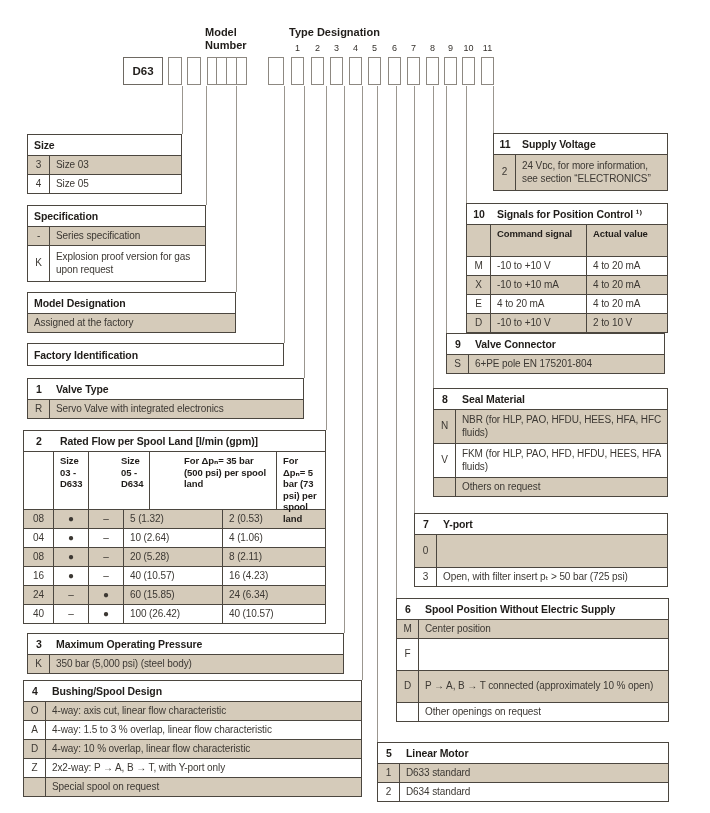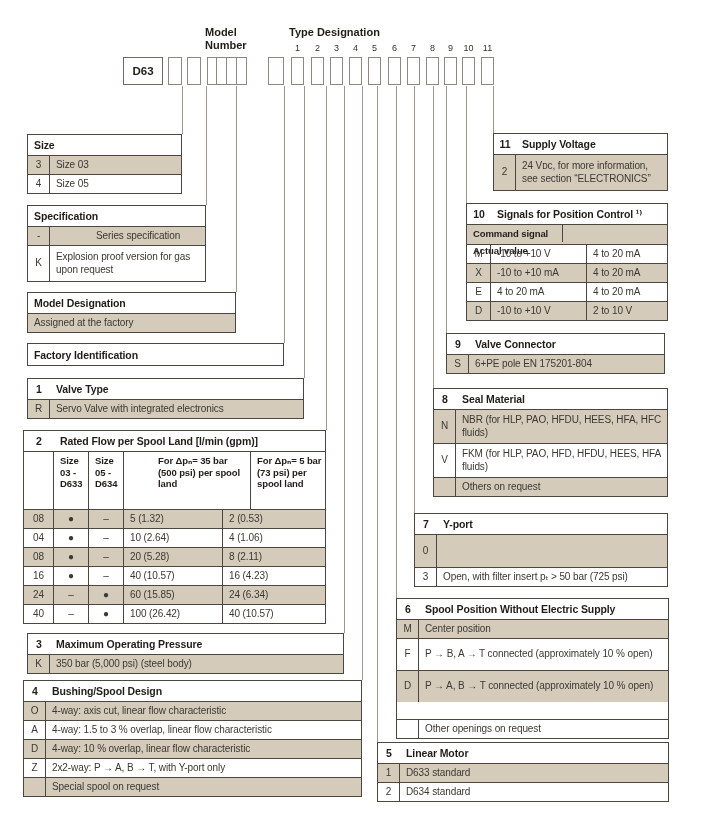--- a/index.html
+++ b/index.html
@@ -106,21 +106,21 @@
           <div class="kcell" style="width: 22px;">4</div>
           <div class="tcell" style="flex: 1 1 0%;">Size 05</div>
         </div>
       </div>
       <div class="tbl" style="left: 27px; top: 205px; width: 179px;">
         <div class="thead" style="height: 20px;">
           <span class="ttl">Specification</span>
         </div>
         <div class="trow sh" style="height: 19px;">
           <div class="kcell" style="width: 22px;">-</div>
-          <div class="tcell" style="flex: 1 1 0%; margin-left: 40px;">Series specification</div>
+          <div class="tcell" style="flex: 1 1 0%;">Series specification</div>
         </div>
         <div class="trow" style="height: 36px;">
           <div class="kcell" style="width: 22px;">K</div>
           <div class="tcell" style="flex: 1 1 0%;">Explosion proof version for gas upon request</div>
         </div>
       </div>
       <div class="tbl" style="left: 27px; top: 292px; width: 209px;">
         <div class="thead" style="height: 20px;">
           <span class="ttl">Model Designation</span>
         </div>
@@ -144,21 +144,21 @@
         </div>
       </div>
       <div class="tbl" style="left: 23px; top: 430px; width: 303px;">
         <div class="thead" style="height: 20px;">
           <span class="num" style="width: 30px;">2</span>
           <span class="ttl">Rated Flow per Spool Land [l/min (gpm)]</span>
         </div>
         <div class="trow subrow" style="height: 58px;">
           <div class="kcell" style="width: 30px;"></div>
           <div class="mcell" style="width: 35px; flex: 0 0 auto;">Size 03 - D633</div>
-          <div class="mcell" style="width: 35px; flex: 0 0 auto;">Size 05 - D634</div>
+          <div class="mcell" style="width: 35px; flex: 0 0 auto; margin-left: 26px;">Size 05 - D634</div>
           <div class="mcell" style="width: 99px; flex: 0 0 auto; margin-left: 28px;">For Δpₙ= 35 bar (500 psi) per spool land</div>
           <div class="mcell last" style="flex: 1 1 0%;">For Δpₙ= 5 bar (73 psi) per spool land</div>
         </div>
         <div class="trow sh" style="height: 19px;">
           <div class="kcell" style="width: 30px;">08</div>
           <div class="mcell c" style="width: 35px; flex: 0 0 auto;">●</div>
           <div class="mcell c" style="width: 35px; flex: 0 0 auto;">–</div>
           <div class="mcell" style="width: 99px; flex: 0 0 auto;">5 (1.32)</div>
           <div class="mcell last" style="flex: 1 1 0%;">2 (0.53)</div>
         </div>
@@ -252,27 +252,26 @@
         <div class="thead" style="height: 20px;">
           <span class="num" style="width: 22px;">6</span>
           <span class="ttl">Spool Position Without Electric Supply</span>
         </div>
         <div class="trow sh" style="height: 19px;">
           <div class="kcell" style="width: 22px;">M</div>
           <div class="tcell" style="flex: 1 1 0%;">Center position</div>
         </div>
         <div class="trow" style="height: 32px;">
           <div class="kcell" style="width: 22px;">F</div>
-          <div class="tcell" style="flex: 1 1 0%;">P → B, A → T connected (approximately 10 % open)</div>
         </div>
         <div class="trow sh" style="height: 32px;">
           <div class="kcell" style="width: 22px;">D</div>
           <div class="tcell" style="flex: 1 1 0%;">P → A, B → T connected (approximately 10 % open)</div>
         </div>
-        <div class="trow" style="height: 19px; margin-top: 17px;">
+        <div class="trow" style="height: 19px;">
           <div class="kcell" style="width: 22px;"></div>
           <div class="tcell" style="flex: 1 1 0%;">Other openings on request</div>
         </div>
       </div>
       <div class="tbl" style="left: 414px; top: 513px; width: 254px;">
         <div class="thead" style="height: 20px;">
           <span class="num" style="width: 22px;">7</span>
           <span class="ttl">Y-port</span>
         </div>
         <div class="trow sh" style="height: 33px;">
@@ -309,21 +308,21 @@
         <div class="trow sh" style="height: 19px;">
           <div class="kcell" style="width: 22px;">S</div>
           <div class="tcell" style="flex: 1 1 0%;">6+PE pole EN 175201-804</div>
         </div>
       </div>
       <div class="tbl" style="left: 466px; top: 203px; width: 202px;">
         <div class="thead" style="height: 20px;">
           <span class="num" style="width: 24px;">10</span>
           <span class="ttl">Signals for Position Control ¹⁾</span>
         </div>
-        <div class="trow subrow sh" style="height: 20px; flex-direction: column;">
+        <div class="trow subrow sh" style="height: 32px;">
           <div class="kcell" style="width: 24px;"></div>
           <div class="mcell" style="width: 96px; flex: 0 0 auto;">Command signal</div>
           <div class="mcell last" style="flex: 1 1 0%; text-align: right;">Actual value</div>
         </div>
         <div class="trow" style="height: 19px;">
           <div class="kcell" style="width: 24px;">M</div>
           <div class="mcell" style="width: 96px; flex: 0 0 auto;">-10 to +10 V</div>
           <div class="mcell last" style="flex: 1 1 0%;">4 to 20 mA</div>
         </div>
         <div class="trow sh" style="height: 19px;">

